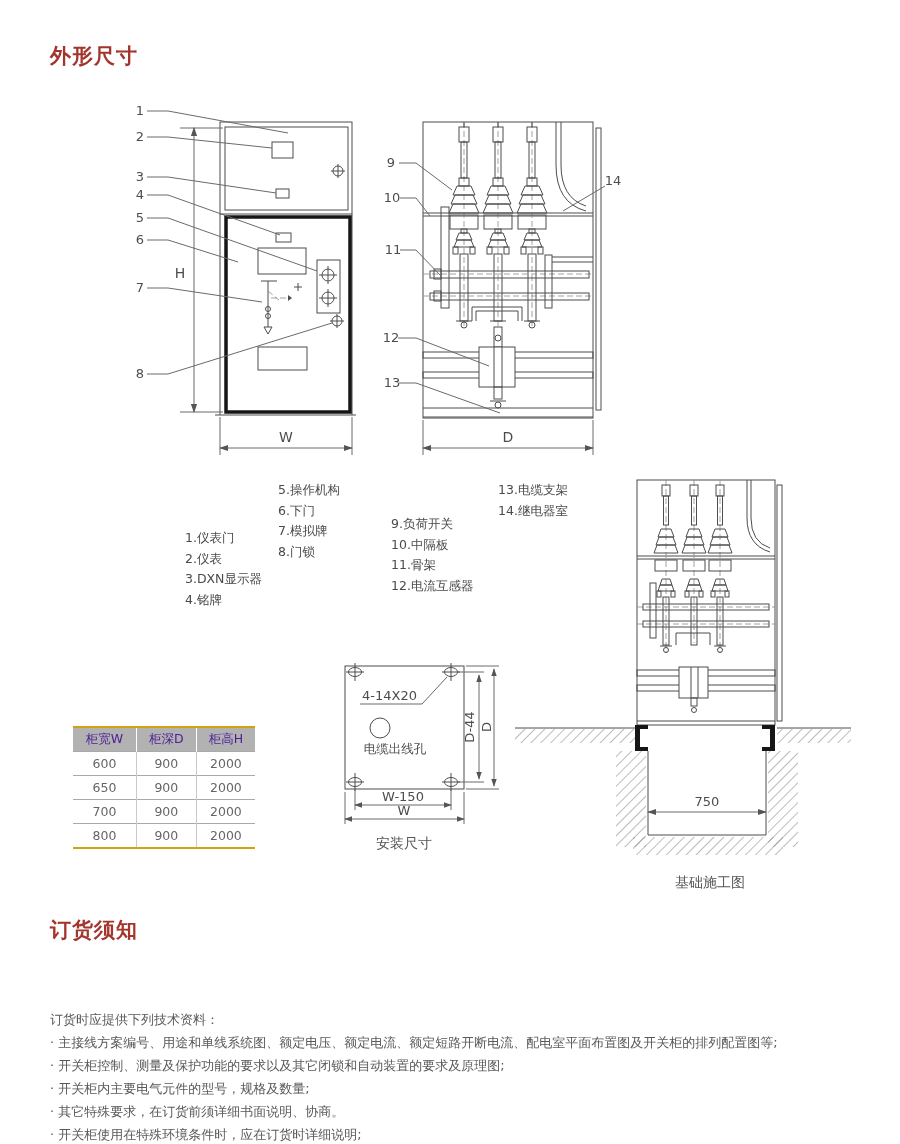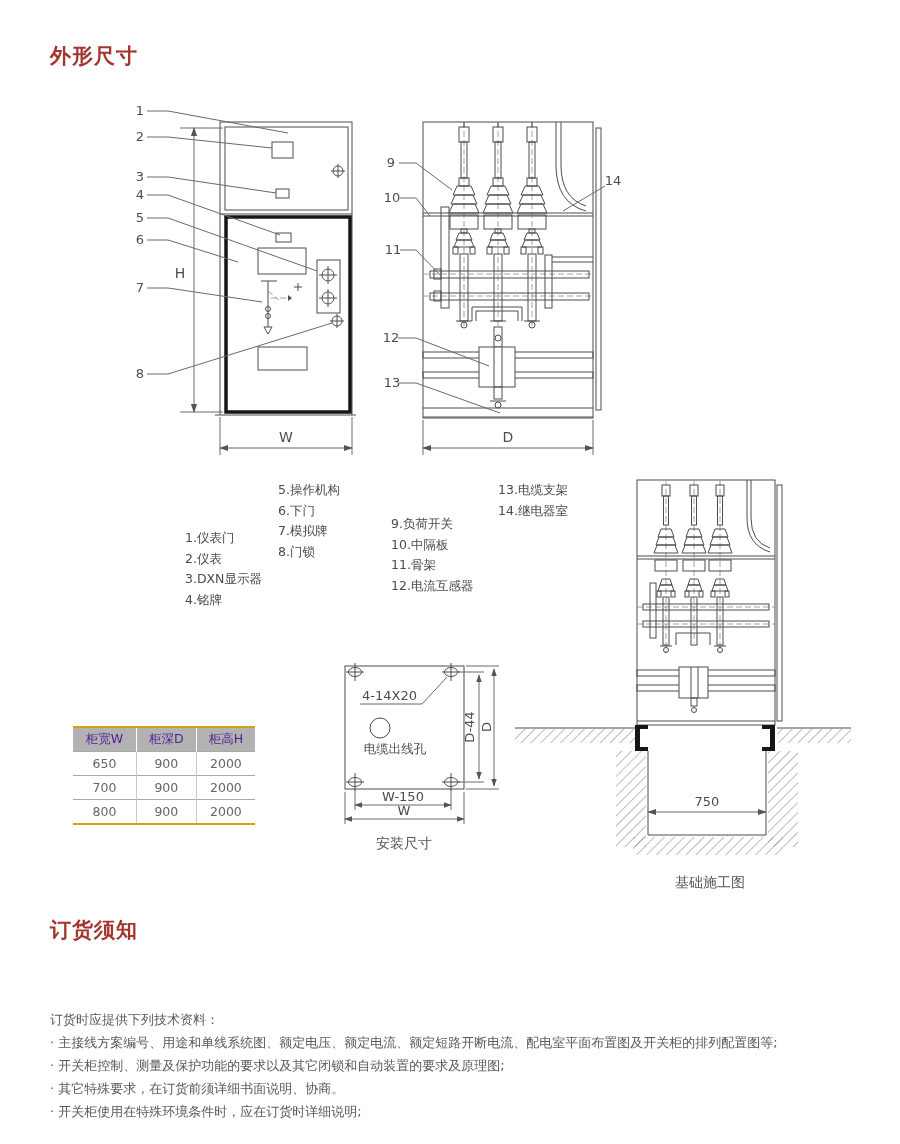--- a/index.html
+++ b/index.html
@@ -272,20 +272,25 @@
   <table id="dim-table">
     <thead>
       <tr>
         <th>柜宽W</th>
         <th>柜深D</th>
         <th>柜高H</th>
       </tr>
     </thead>
     <tbody>
       <tr>
+        <td>600</td>
+        <td>900</td>
+        <td>2000</td>
+      </tr>
+      <tr>
         <td>650</td>
         <td>900</td>
         <td>2000</td>
       </tr>
       <tr>
         <td>700</td>
         <td>900</td>
         <td>2000</td>
       </tr>
       <tr>
@@ -451,17 +456,18 @@
     </g>
     <text class="caption" x="197" y="414" text-anchor="middle">基础施工图</text>
   </svg>
 
   <div class="abs sec-title" style="left:50px;top:916px;">订货须知</div>
 
   <div id="ordering-text">
     <div>订货时应提供下列技术资料：</div>
     <div>· 主接线方案编号、用途和单线系统图、额定电压、额定电流、额定短路开断电流、配电室平面布置图及开关柜的排列配置图等;</div>
     <div>· 开关柜控制、测量及保护功能的要求以及其它闭锁和自动装置的要求及原理图;</div>
+    <div>· 开关柜内主要电气元件的型号，规格及数量;</div>
     <div>· 其它特殊要求，在订货前须详细书面说明、协商。</div>
     <div>· 开关柜使用在特殊环境条件时，应在订货时详细说明;</div>
   </div>
 
 </div>
 
 </body></html>

